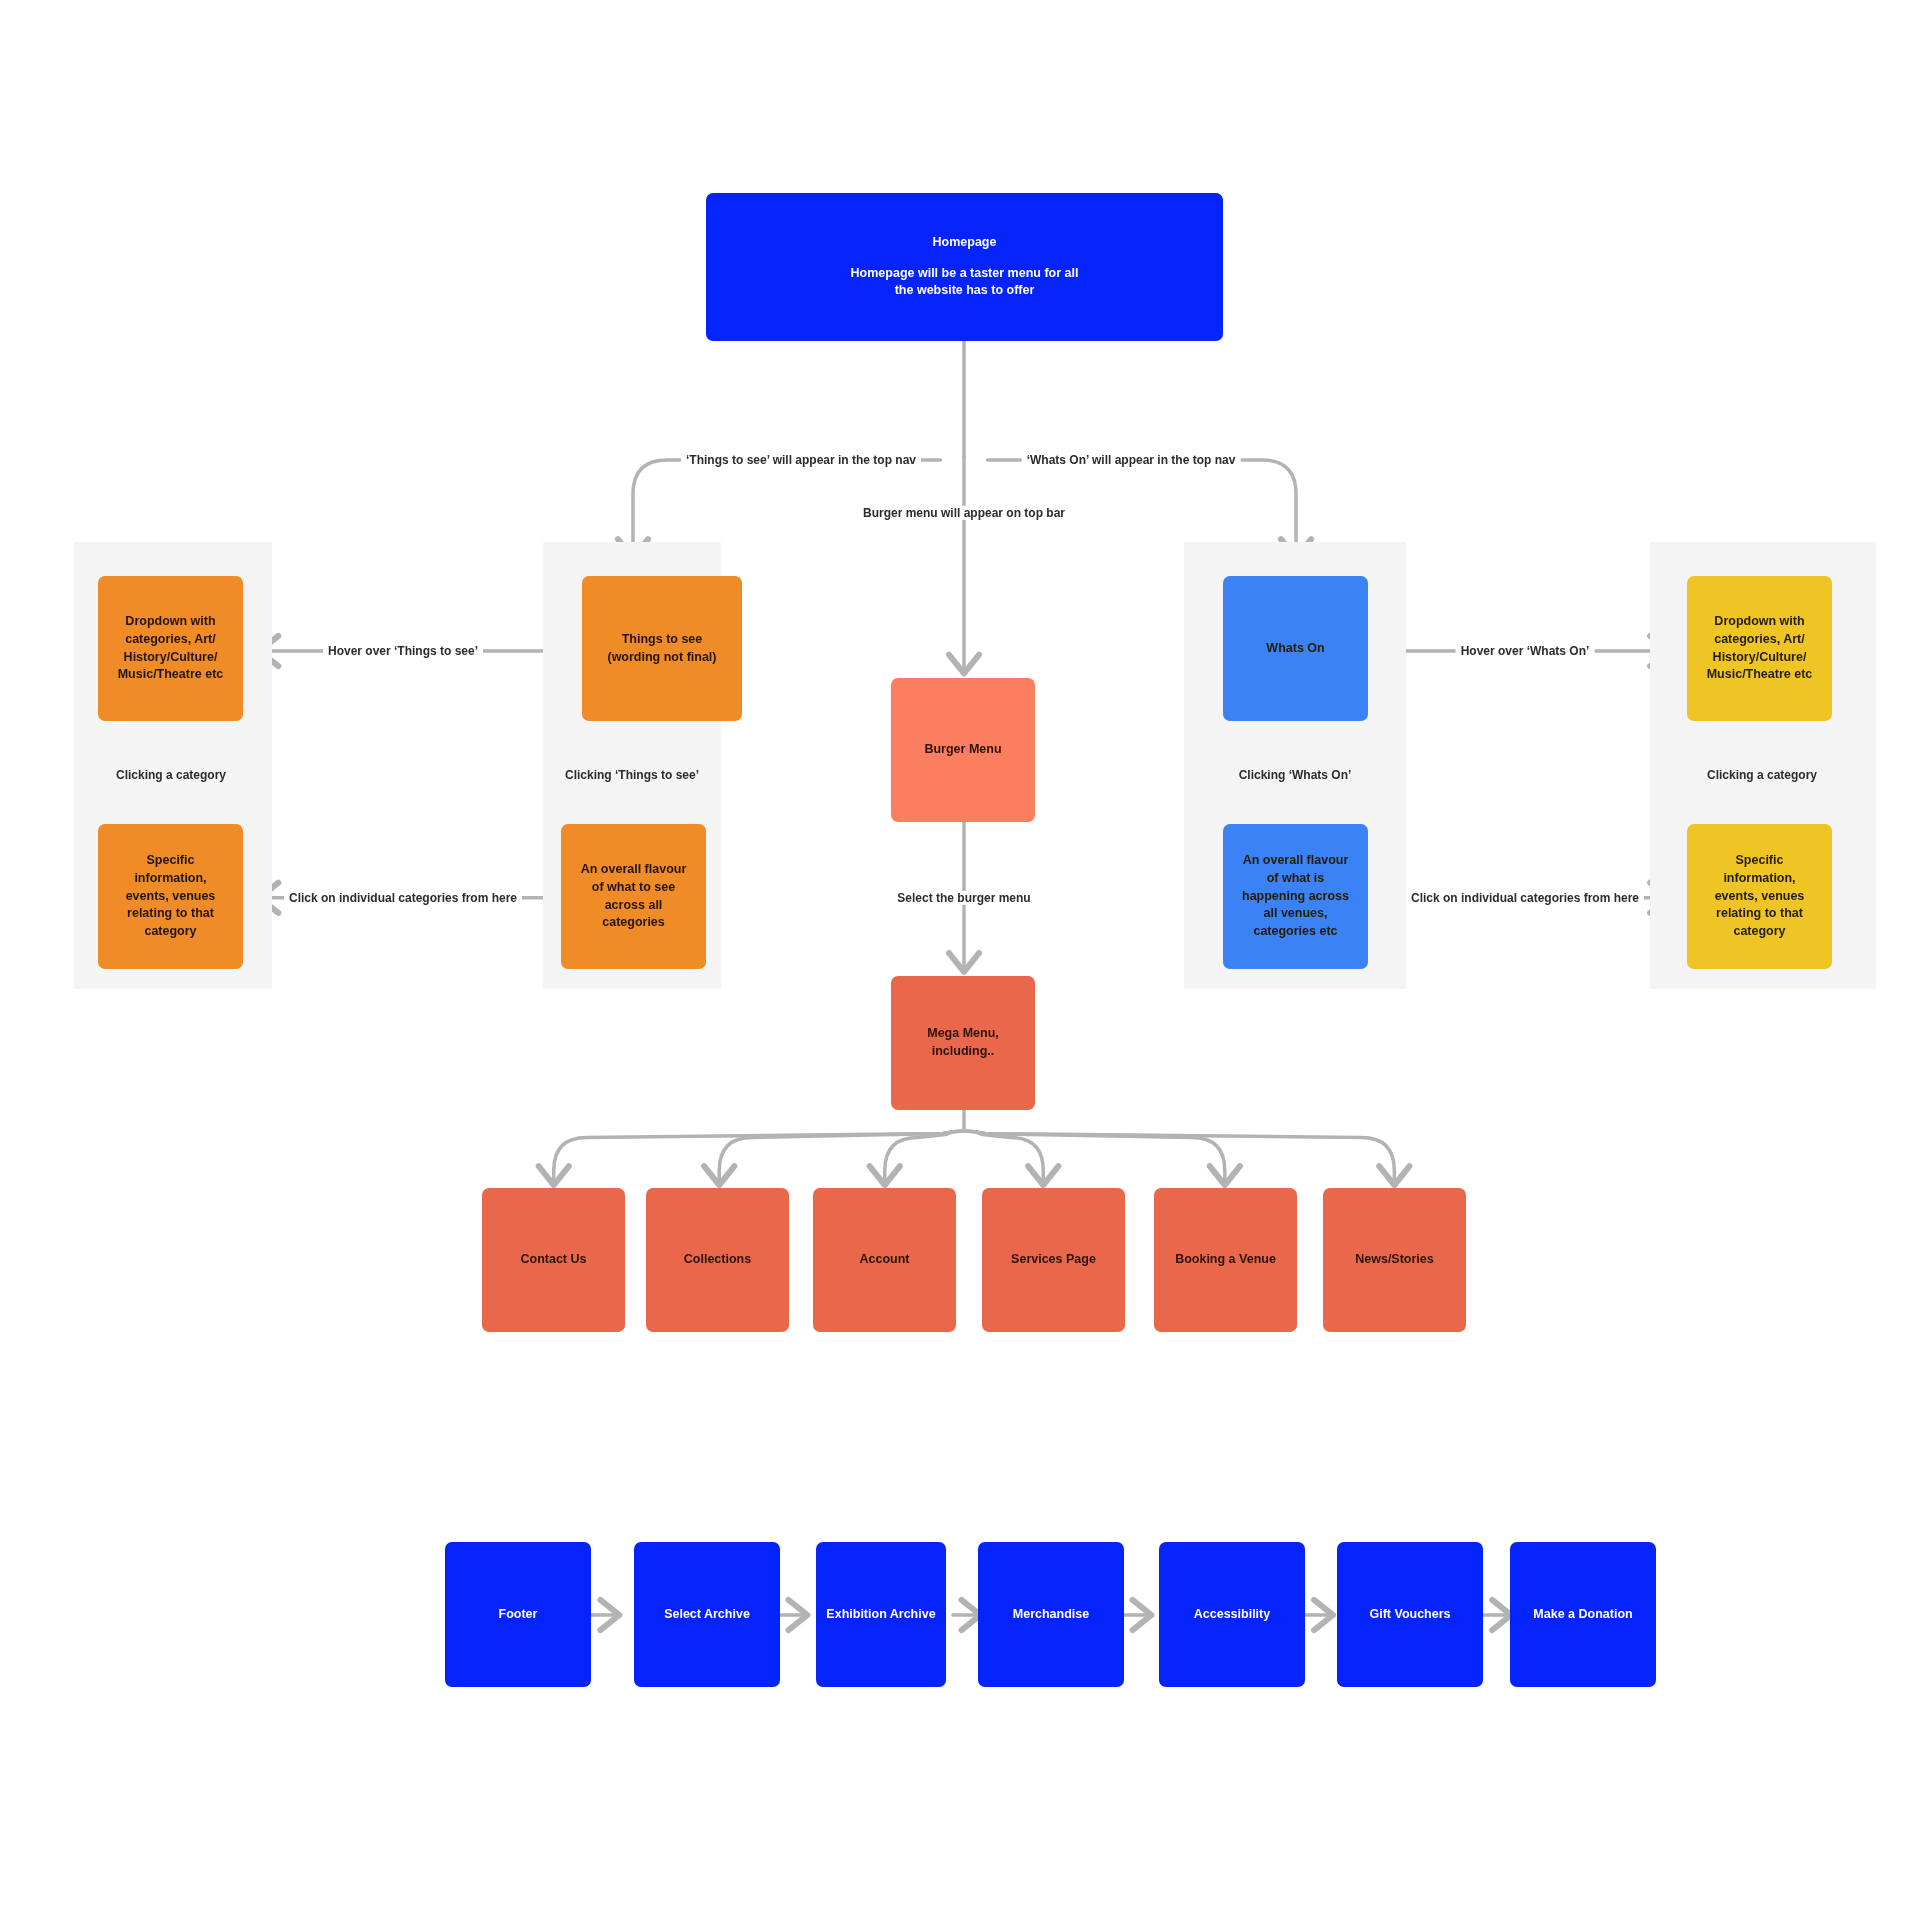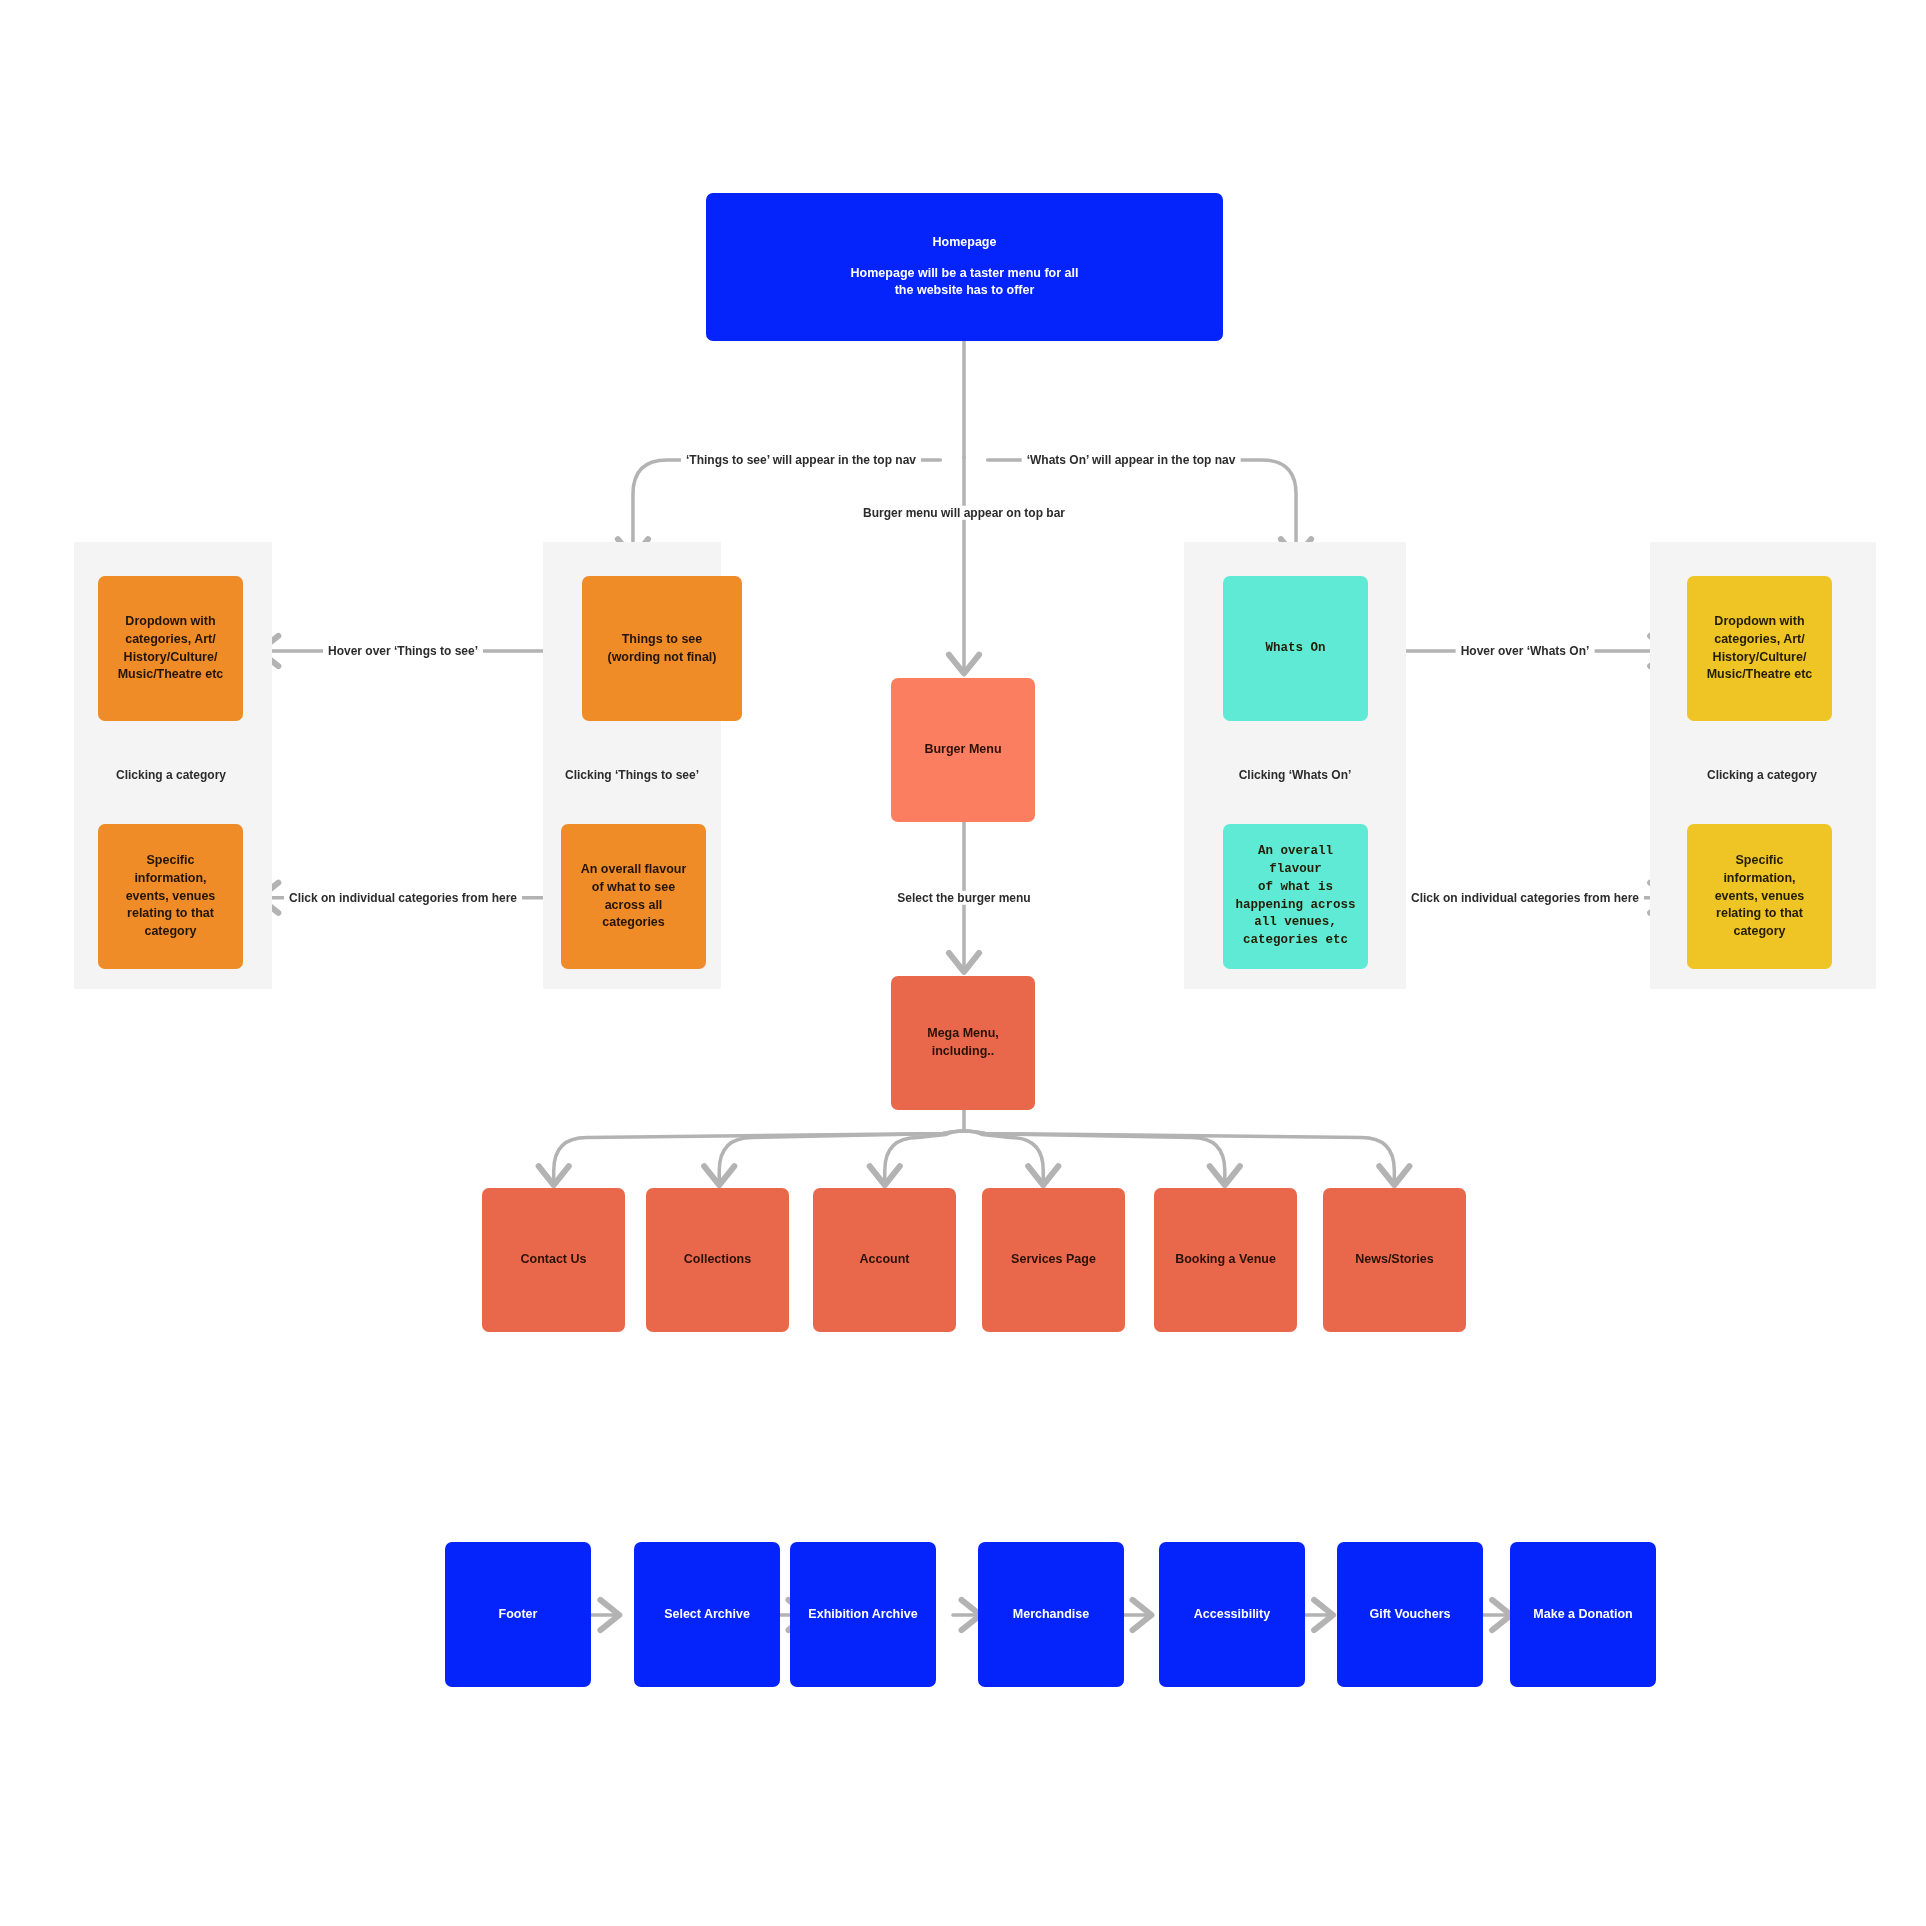--- a/index.html
+++ b/index.html
@@ -8,21 +8,21 @@
   #wires{position:absolute;left:0;top:0;width:1926px;height:1926px;pointer-events:none;}
 
   .panel{position:absolute;background:#f4f4f4;border-radius:1px;}
 
   .node{position:absolute;border-radius:7px;display:flex;align-items:center;justify-content:center;
         text-align:center;box-sizing:border-box;padding:5px 7px;}
   .node .lbl{display:block;line-height:1.42;font-weight:bold;white-space:pre-line;}
 
   .n-blue{background:#0524fc;color:#ffffff;}
   .n-orange{background:#ef8c28;color:#231509;}
-  .n-yellow{background:#5eead4;color:#241d05;font-family:Liberation Mono, monospace;}
+  .n-yellow{background:#3b82f6;color:#241d05;}
   .n-yellow-d{background:#efc425;color:#241d05;}
   .n-salmon{background:#fc7e61;color:#2a1209;}
   .n-coral{background:#e9684b;color:#2a1209;}
 
   .edge-label{position:absolute;font-size:12px;font-weight:bold;color:#2c2c2c;
               white-space:nowrap;line-height:1.2;background:#ffffff;padding:0 5px;}
   .edge-label.on-grey{background:#f4f4f4;}
   .el-center{transform:translate(-50%,-50%);}
 </style>
 </head>
@@ -174,21 +174,21 @@
   <div class="node n-coral" style="left:1323px;top:1188px;width:143px;height:144px;">
     <span class="lbl" style="font-size:12.5px;">News/Stories</span>
   </div>
 
   <div class="node n-blue" style="left:445px;top:1542px;width:146px;height:145px;">
     <span class="lbl" style="font-size:12.5px;">Footer</span>
   </div>
   <div class="node n-blue" style="left:634px;top:1542px;width:146px;height:145px;">
     <span class="lbl" style="font-size:12.5px;">Select Archive</span>
   </div>
-  <div class="node n-blue" style="left:790px;top:1542px;width:146px;height:145px;">
+  <div class="node n-blue" style="left:816px;top:1542px;width:130px;height:145px;">
     <span class="lbl" style="font-size:12.5px;">Exhibition Archive</span>
   </div>
   <div class="node n-blue" style="left:978px;top:1542px;width:146px;height:145px;">
     <span class="lbl" style="font-size:12.5px;">Merchandise</span>
   </div>
   <div class="node n-blue" style="left:1159px;top:1542px;width:146px;height:145px;">
     <span class="lbl" style="font-size:12.5px;">Accessibility</span>
   </div>
   <div class="node n-blue" style="left:1337px;top:1542px;width:146px;height:145px;">
     <span class="lbl" style="font-size:12.5px;">Gift Vouchers</span>

